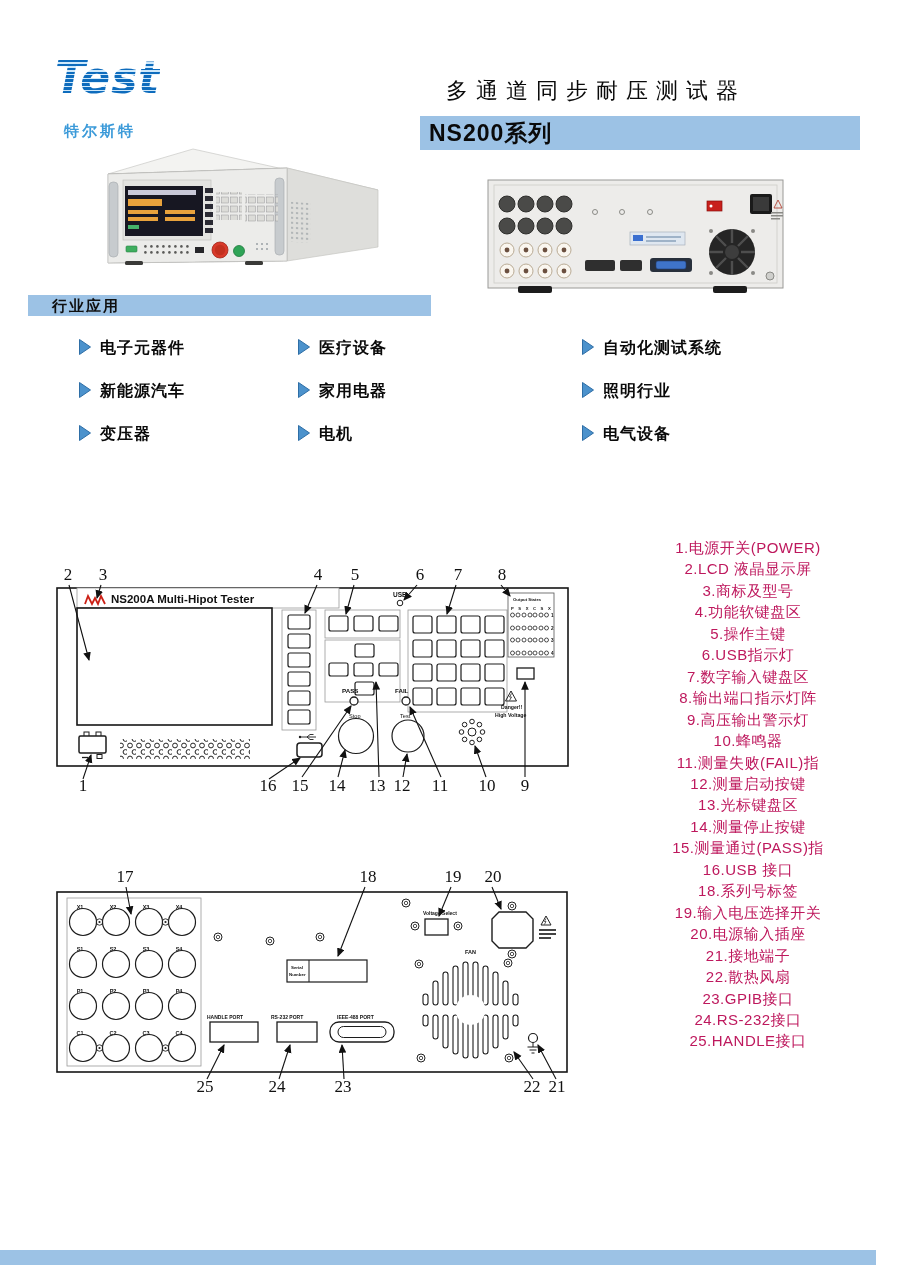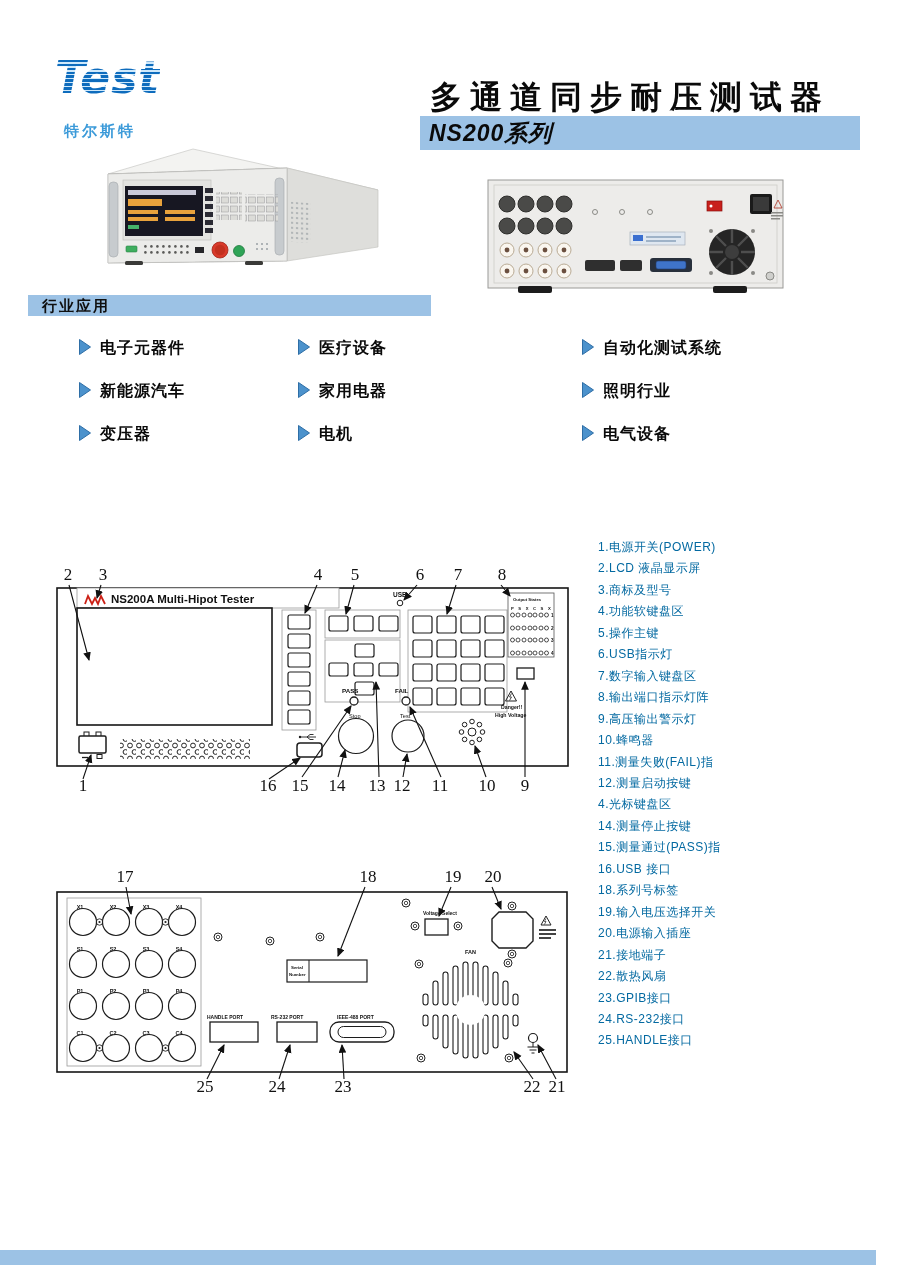--- a/index.html
+++ b/index.html
@@ -4,32 +4,32 @@
 <style>
   html,body{margin:0;padding:0;background:#fff;}
   .page{position:relative;width:876px;height:1272px;background:#ffffff;font-family:"Liberation Sans",sans-serif;overflow:hidden;}
 
   
   .logo-text{position:absolute;left:55px;top:52px;font-family:"DejaVu Sans",sans-serif;font-style:italic;font-weight:bold;font-size:44px;letter-spacing:1px;
     background:repeating-linear-gradient(180deg,#0e6cbd 0 2.6px,#cfe9fb 2.6px 3.9px);
     -webkit-background-clip:text;background-clip:text;color:transparent;}
   @supports not (background-clip:text){.logo-text{color:#1f84cf;background:none;}}
   .logo-sub{position:absolute;left:64px;top:106px;font-size:15px;font-weight:bold;color:#3b9ad9;letter-spacing:3px;margin-top:16px;}
-  .title{position:absolute;left:430px;top:76px;font-size:32px;font-weight:bold;color:#0a0a0a;letter-spacing:8px;white-space:nowrap;}
-  .series{position:absolute;left:420px;top:116px;width:440px;height:34px;background:#9cc2e5;font-size:23px;font-weight:bold;color:#0a0a0a;line-height:34px;padding-left:9px;box-sizing:border-box;letter-spacing:1px;font-style:italic;}
-
-  .banner{position:absolute;background:#9cc2e5;height:21px;line-height:21px;font-size:15px;font-weight:bold;color:#0f0f0f;padding-left:14px;box-sizing:border-box;letter-spacing:2px;}
+  .title{position:absolute;left:446px;top:76px;font-size:22px;font-weight:normal;color:#0a0a0a;letter-spacing:8px;white-space:nowrap;}
+  .series{position:absolute;left:420px;top:116px;width:440px;height:34px;background:#9cc2e5;font-size:23px;font-weight:bold;color:#0a0a0a;line-height:34px;padding-left:9px;box-sizing:border-box;letter-spacing:1px;}
+
+  .banner{position:absolute;background:#9cc2e5;height:21px;line-height:21px;font-size:15px;font-weight:bold;color:#0f0f0f;padding-left:24px;box-sizing:border-box;letter-spacing:2px;}
   .industry-banner{left:28px;top:295px;width:403px;}
   .panel-banner{left:28px;top:497px;width:865px;}
 
   .app{position:absolute;display:flex;gap:8px;height:20px;}
   .app-label{font-size:16px;font-weight:bold;letter-spacing:1px;color:#0a0a0a;white-space:nowrap;}
 
   .desc-list{position:absolute;left:598px;top:537px;width:300px;}
-  .desc{font-size:12px;line-height:21.45px;color:#0369a1;letter-spacing:0.5px;white-space:nowrap;}
+  .desc{font-size:15px;line-height:21.45px;color:#be185d;letter-spacing:0.5px;white-space:nowrap;text-align:center;}
 
   .footer-bar{position:absolute;left:0;top:1250px;width:900px;height:15px;background:#9cc2e5;}
 
   svg.abs{position:absolute;}
   .front-photo{left:95px;top:142px;}
   .rear-photo{left:470px;top:172px;}
   .front-diagram{left:55px;top:560px;}
   .rear-diagram{left:55px;top:862px;}
 
   .front-diagram text,.rear-diagram text{font-family:"Liberation Sans",sans-serif;fill:#111;}
@@ -570,21 +570,21 @@
     <div class="desc">3.商标及型号</div>
     <div class="desc">4.功能软键盘区</div>
     <div class="desc">5.操作主键</div>
     <div class="desc">6.USB指示灯</div>
     <div class="desc">7.数字输入键盘区</div>
     <div class="desc">8.输出端口指示灯阵</div>
     <div class="desc">9.高压输出警示灯</div>
     <div class="desc">10.蜂鸣器</div>
     <div class="desc">11.测量失败(FAIL)指</div>
     <div class="desc">12.测量启动按键</div>
-    <div class="desc">4.光标键盘区</div>
+    <div class="desc">13.光标键盘区</div>
     <div class="desc">14.测量停止按键</div>
     <div class="desc">15.测量通过(PASS)指</div>
     <div class="desc">16.USB 接口</div>
     <div class="desc">18.系列号标签</div>
     <div class="desc">19.输入电压选择开关</div>
     <div class="desc">20.电源输入插座</div>
     <div class="desc">21.接地端子</div>
     <div class="desc">22.散热风扇</div>
     <div class="desc">23.GPIB接口</div>
     <div class="desc">24.RS-232接口</div>

